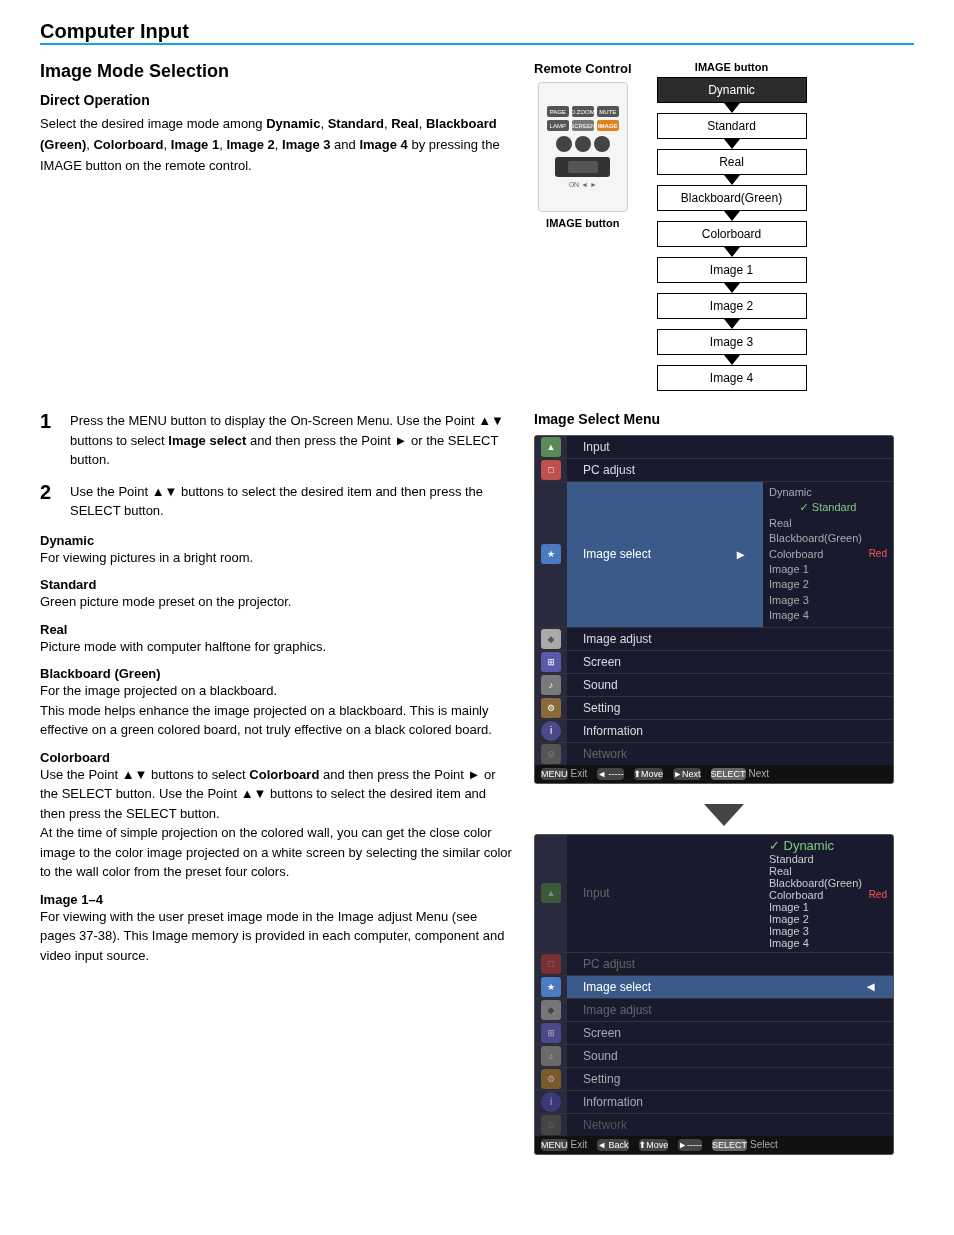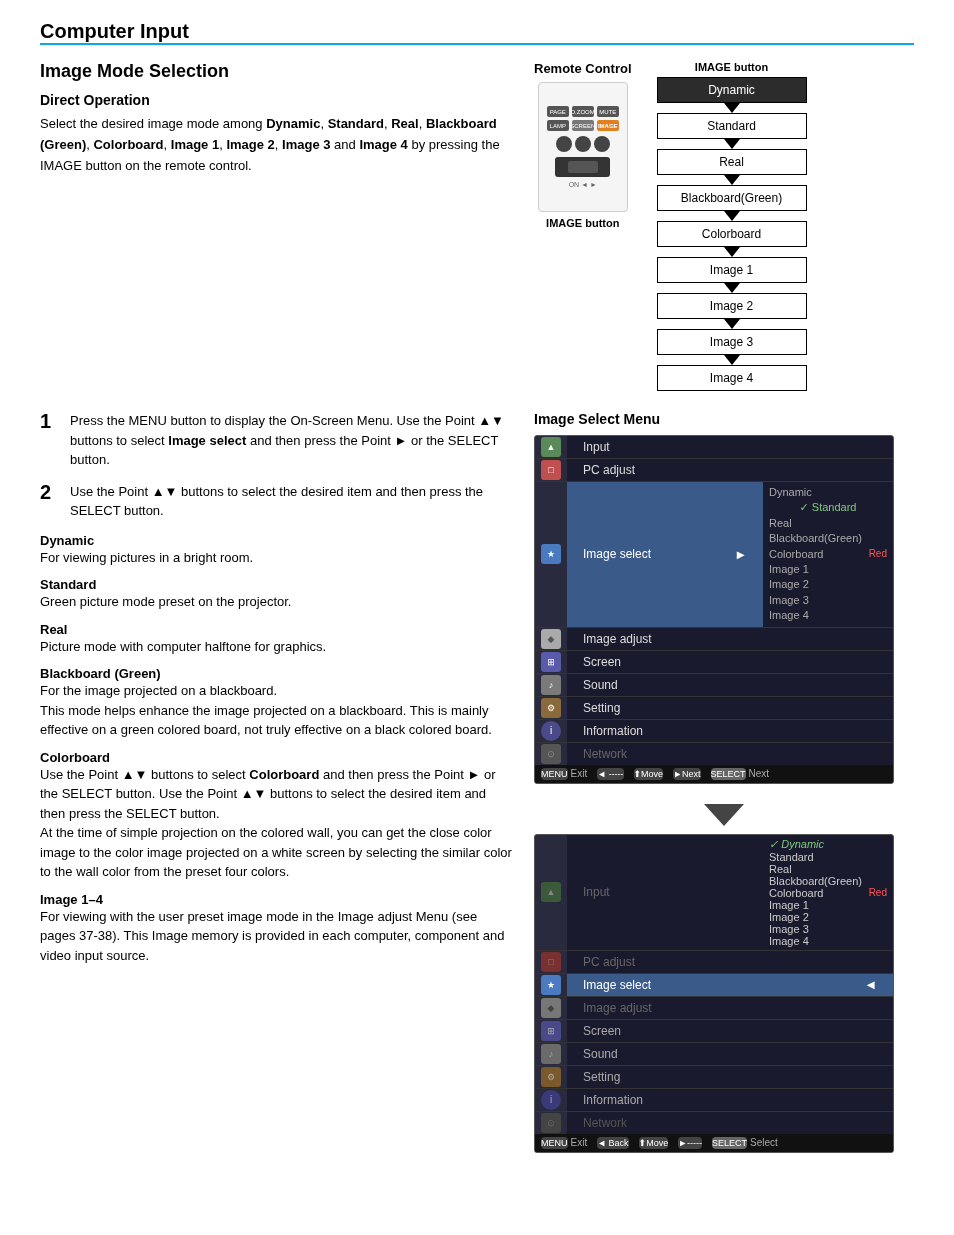--- a/index.html
+++ b/index.html
@@ -501,21 +501,21 @@
       <div class="arrow-down-big"></div>
 
       <div class="menu-screenshot" style="width:360px;">
 
         <div class="menu-row">
           <div class="menu-icon-cell">
             <div style="width:20px;height:20px;background:#3a5a3a;border-radius:3px;display:flex;align-items:center;justify-content:center;font-size:9px;color:#888;">▲</div>
           </div>
           <div class="menu-label-cell" style="color:#666;">Input</div>
           <div class="menu-options-cell">
-            <div style="color:#7fcc7f; font-size:11px;font-style:italic;">✓ Dynamic</div>
+            <div style="color:#7fcc7f; font-size:13px;">✓ Dynamic</div>
             <div style="color:#ccc; font-size:11px;">Standard</div>
             <div style="color:#ccc; font-size:11px;">Real</div>
             <div style="color:#ccc; font-size:11px;">Blackboard(Green)</div>
             <div style="font-size:11px;display:flex;justify-content:space-between;">
                 <span style="color:#ccc;">Colorboard</span>
                 <span style="color:#f55;font-size:10px;">Red</span>
               </div>
             <div style="color:#ccc; font-size:11px;">Image 1</div>
             <div style="color:#ccc; font-size:11px;">Image 2</div>
             <div style="color:#ccc; font-size:11px;">Image 3</div>

